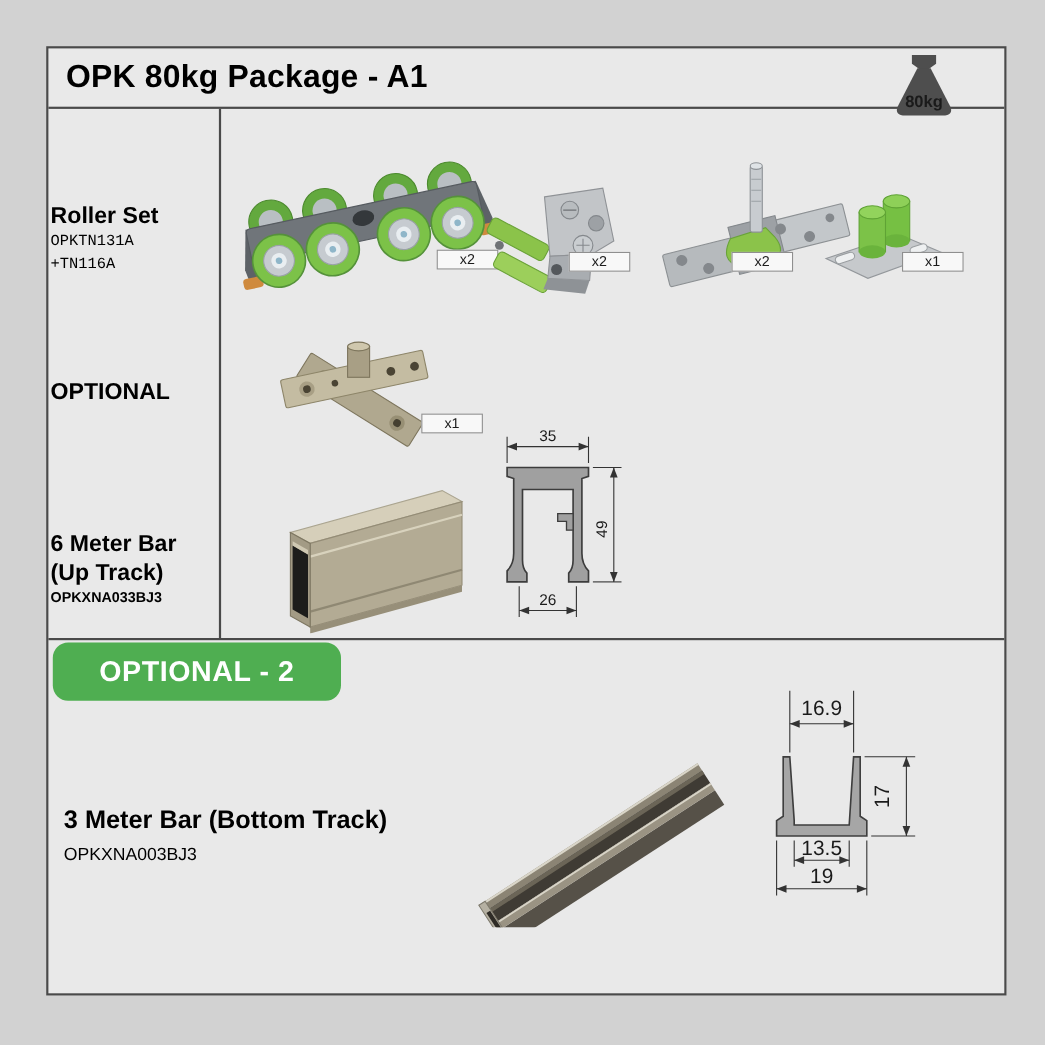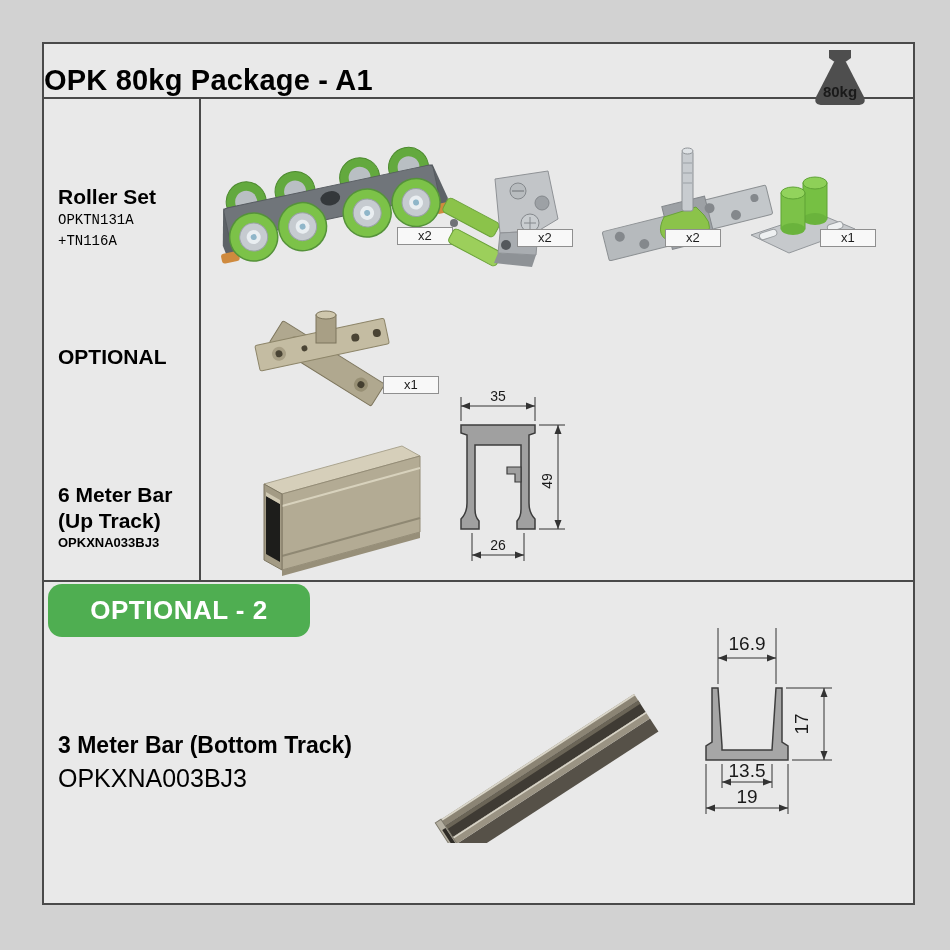--- a/index.html
+++ b/index.html
@@ -1,36 +1,36 @@
 <!DOCTYPE html>
 <html><head>
 <meta charset="utf-8">
 <style>
   * { margin:0; padding:0; box-sizing:border-box; }
   html,body { width:950px; height:950px; background:#d2d2d2; font-family:"Liberation Sans",sans-serif; overflow:hidden; }
   .sheet { position:absolute; left:42px; top:42px; width:873px; height:863px; border:2px solid #4a4a4a; background:#e9e9e9; }
   .header-row { position:relative; height:55px; border-bottom:2px solid #4a4a4a; display:flex; }
   .code-cell { width:157px; border-right:2px solid #4a4a4a; display:flex; align-items:center; justify-content:center; font-weight:bold; font-size:20px; color:#000; }
-  .title-cell { flex:1; position:relative; display:flex; align-items:flex-end; }
+  .title-cell { flex:1; position:relative; display:flex; align-items:center; padding-left:16px; }
   .pkg-title { font-weight:bold; font-size:29px; color:#000; letter-spacing:0.2px; }
   .weight-svg { position:absolute; right:28px; top:4px; }
   .main-row { position:relative; height:483px; border-bottom:2px solid #4a4a4a; }
   .label-col { position:absolute; left:0; top:0; width:157px; height:100%; border-right:2px solid #4a4a4a; }
-  .row-label { position:absolute; left:14px; color:#000; }
+  .row-label { position:absolute; left:2px; color:#000; }
   .row-label h3 { font-size:21px; font-weight:bold; line-height:26px; }
   .code-small { font-size:14px; line-height:21px;font-family:Liberation Mono, monospace; }
   .code-tiny { font-size:13px; font-weight:bold; line-height:18px; }
   .item { position:absolute; }
   .qty { position:absolute; border:1px solid #8f8f8f; background:#f8f8f8; color:#1c1c1c; font-size:13px; line-height:16px; padding:0 20px; }
   .optional-row { position:relative; height:317px;padding-left:24px; }
   .banner { position:absolute; left:4px; top:2px; width:262px; height:53px; background:#4fae51; border-radius:14px; display:flex; align-items:center; justify-content:center; }
   .banner span { color:#fff; font-weight:bold; font-size:26px; letter-spacing:0.5px; }
   .bt-label { position:absolute; left:14px; top:146px; color:#000000; }
   .bt-label .l1 { font-size:23px; font-weight:bold; line-height:34px; }
-  .bt-label .l2 { font-size:25px; line-height:32px; }
+  .bt-label .l2 { font-size:16px; line-height:32px; }
   svg text { font-family:"Liberation Sans",sans-serif; fill:#1a1a1a; }
   .dim line { stroke:#333; stroke-width:1; }
   .dim polygon { fill:#333; }
 </style>
 </head>
 <body>
 
 <div class="sheet">
 
   <div class="header-row">

